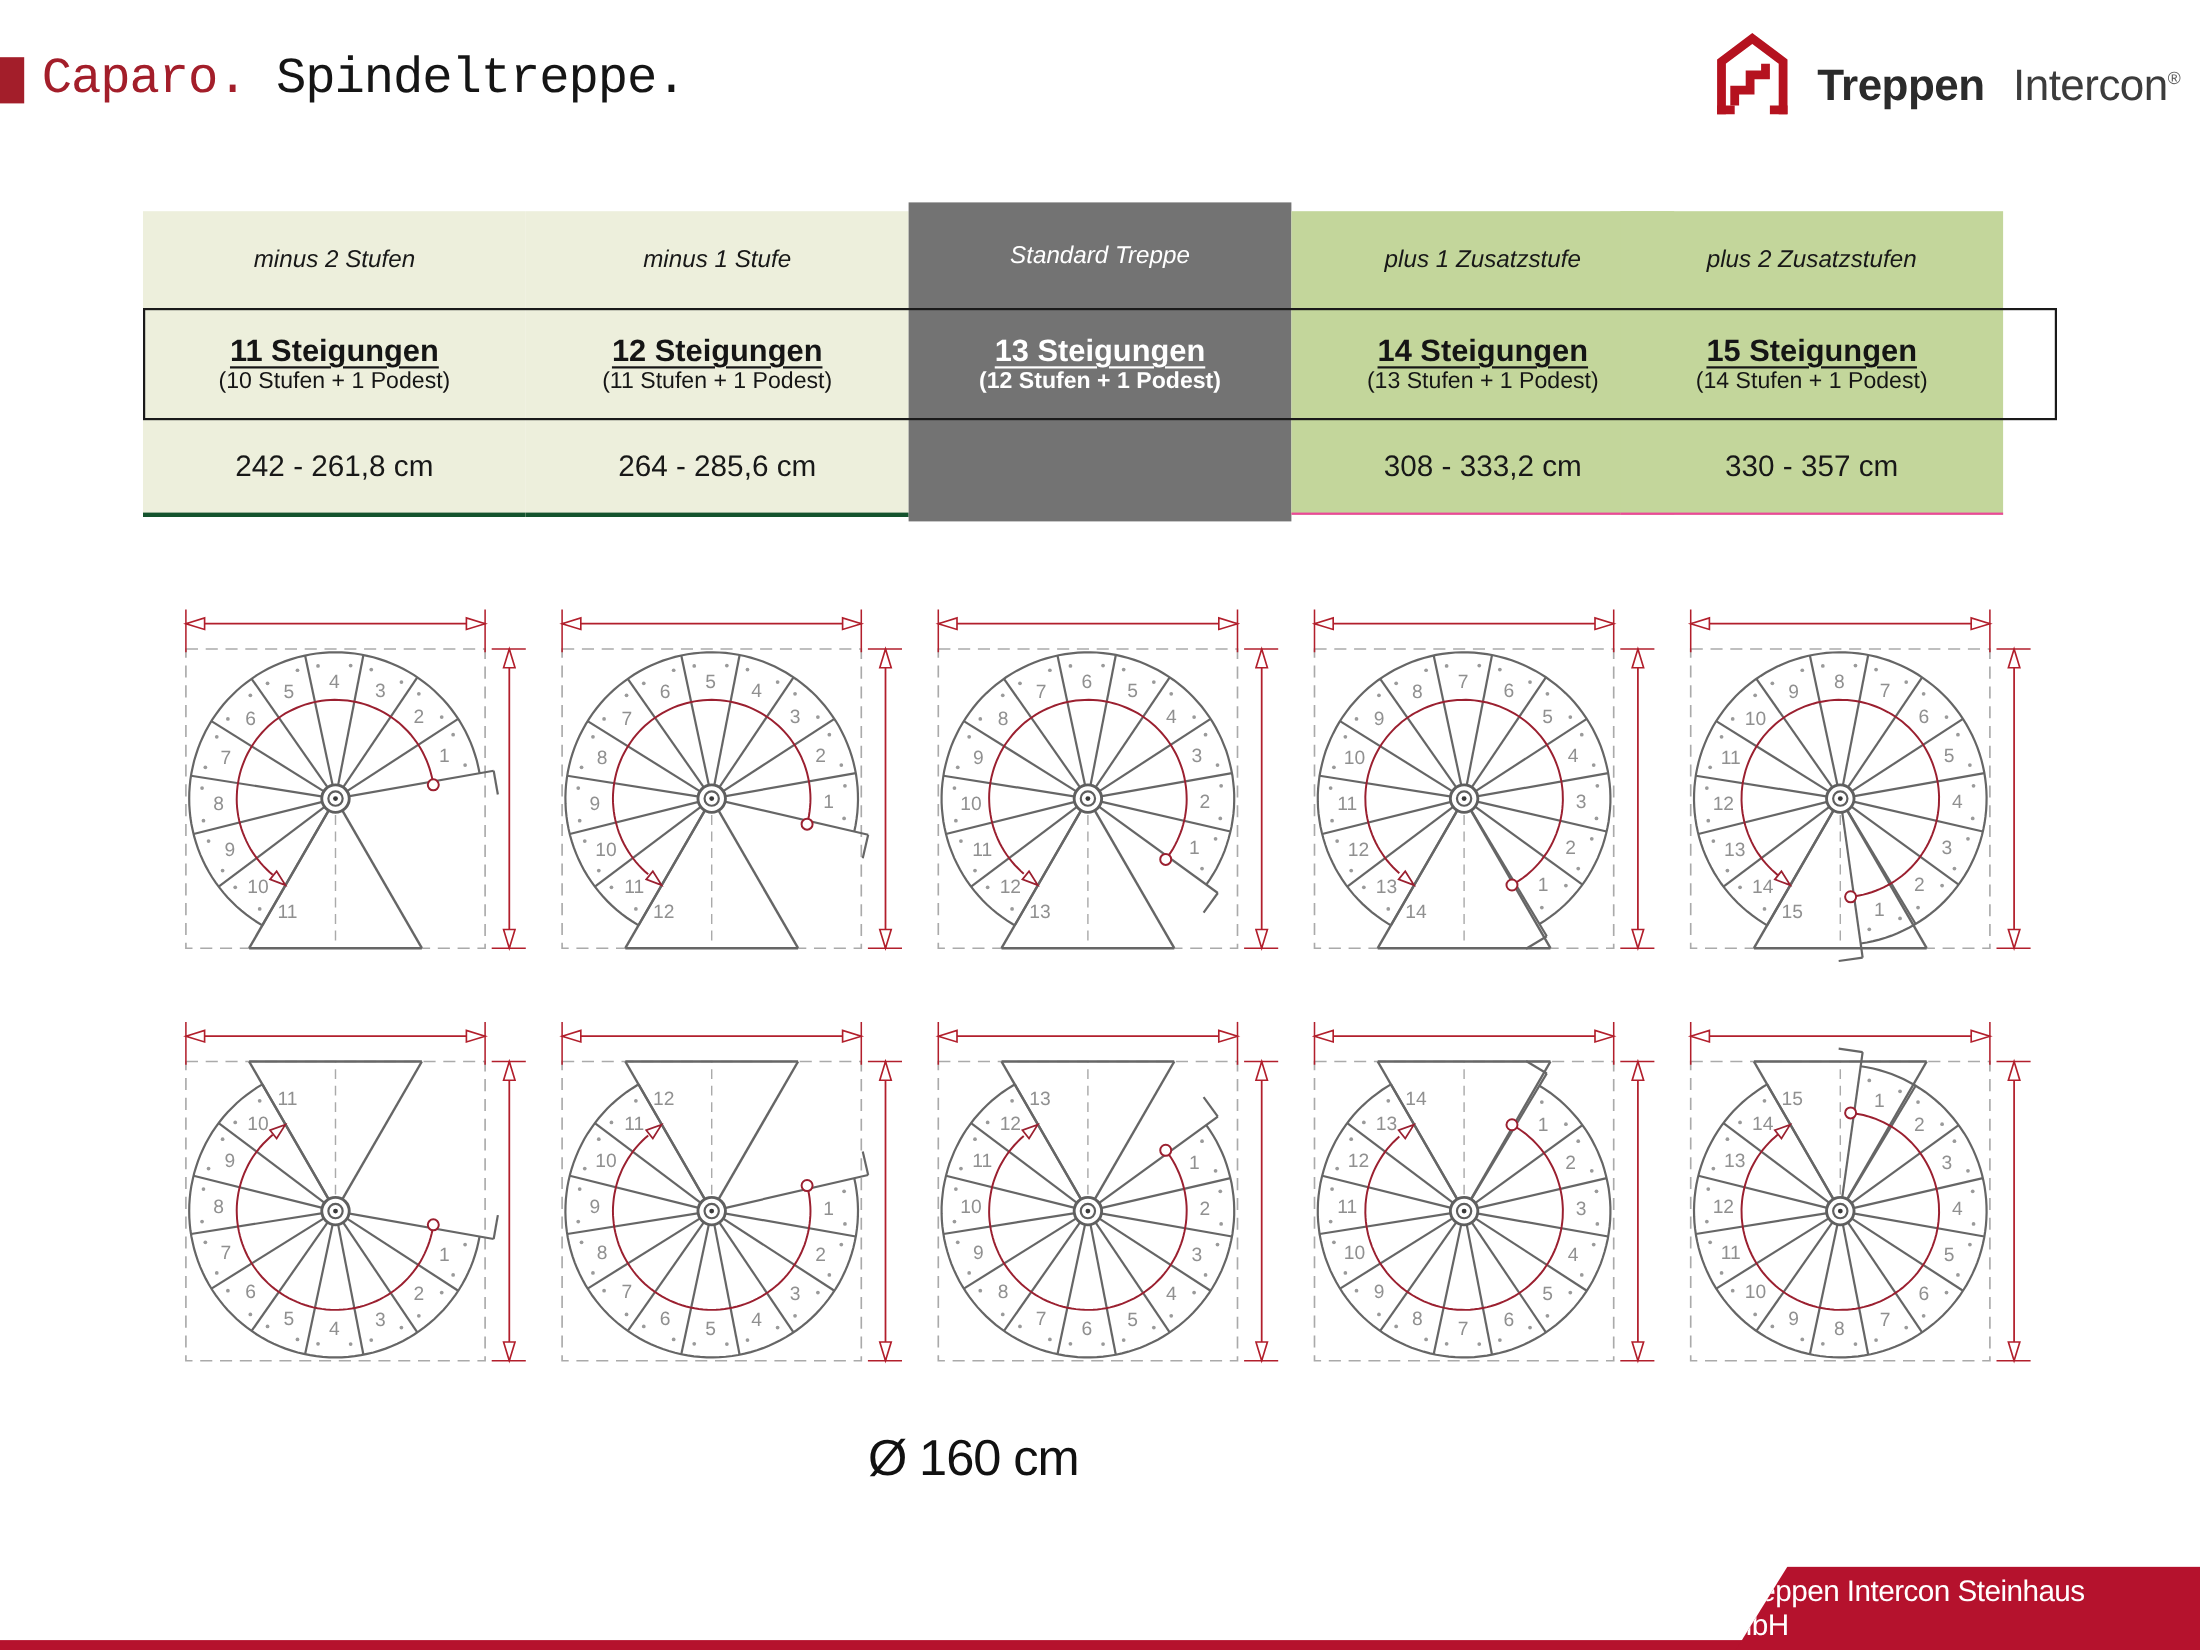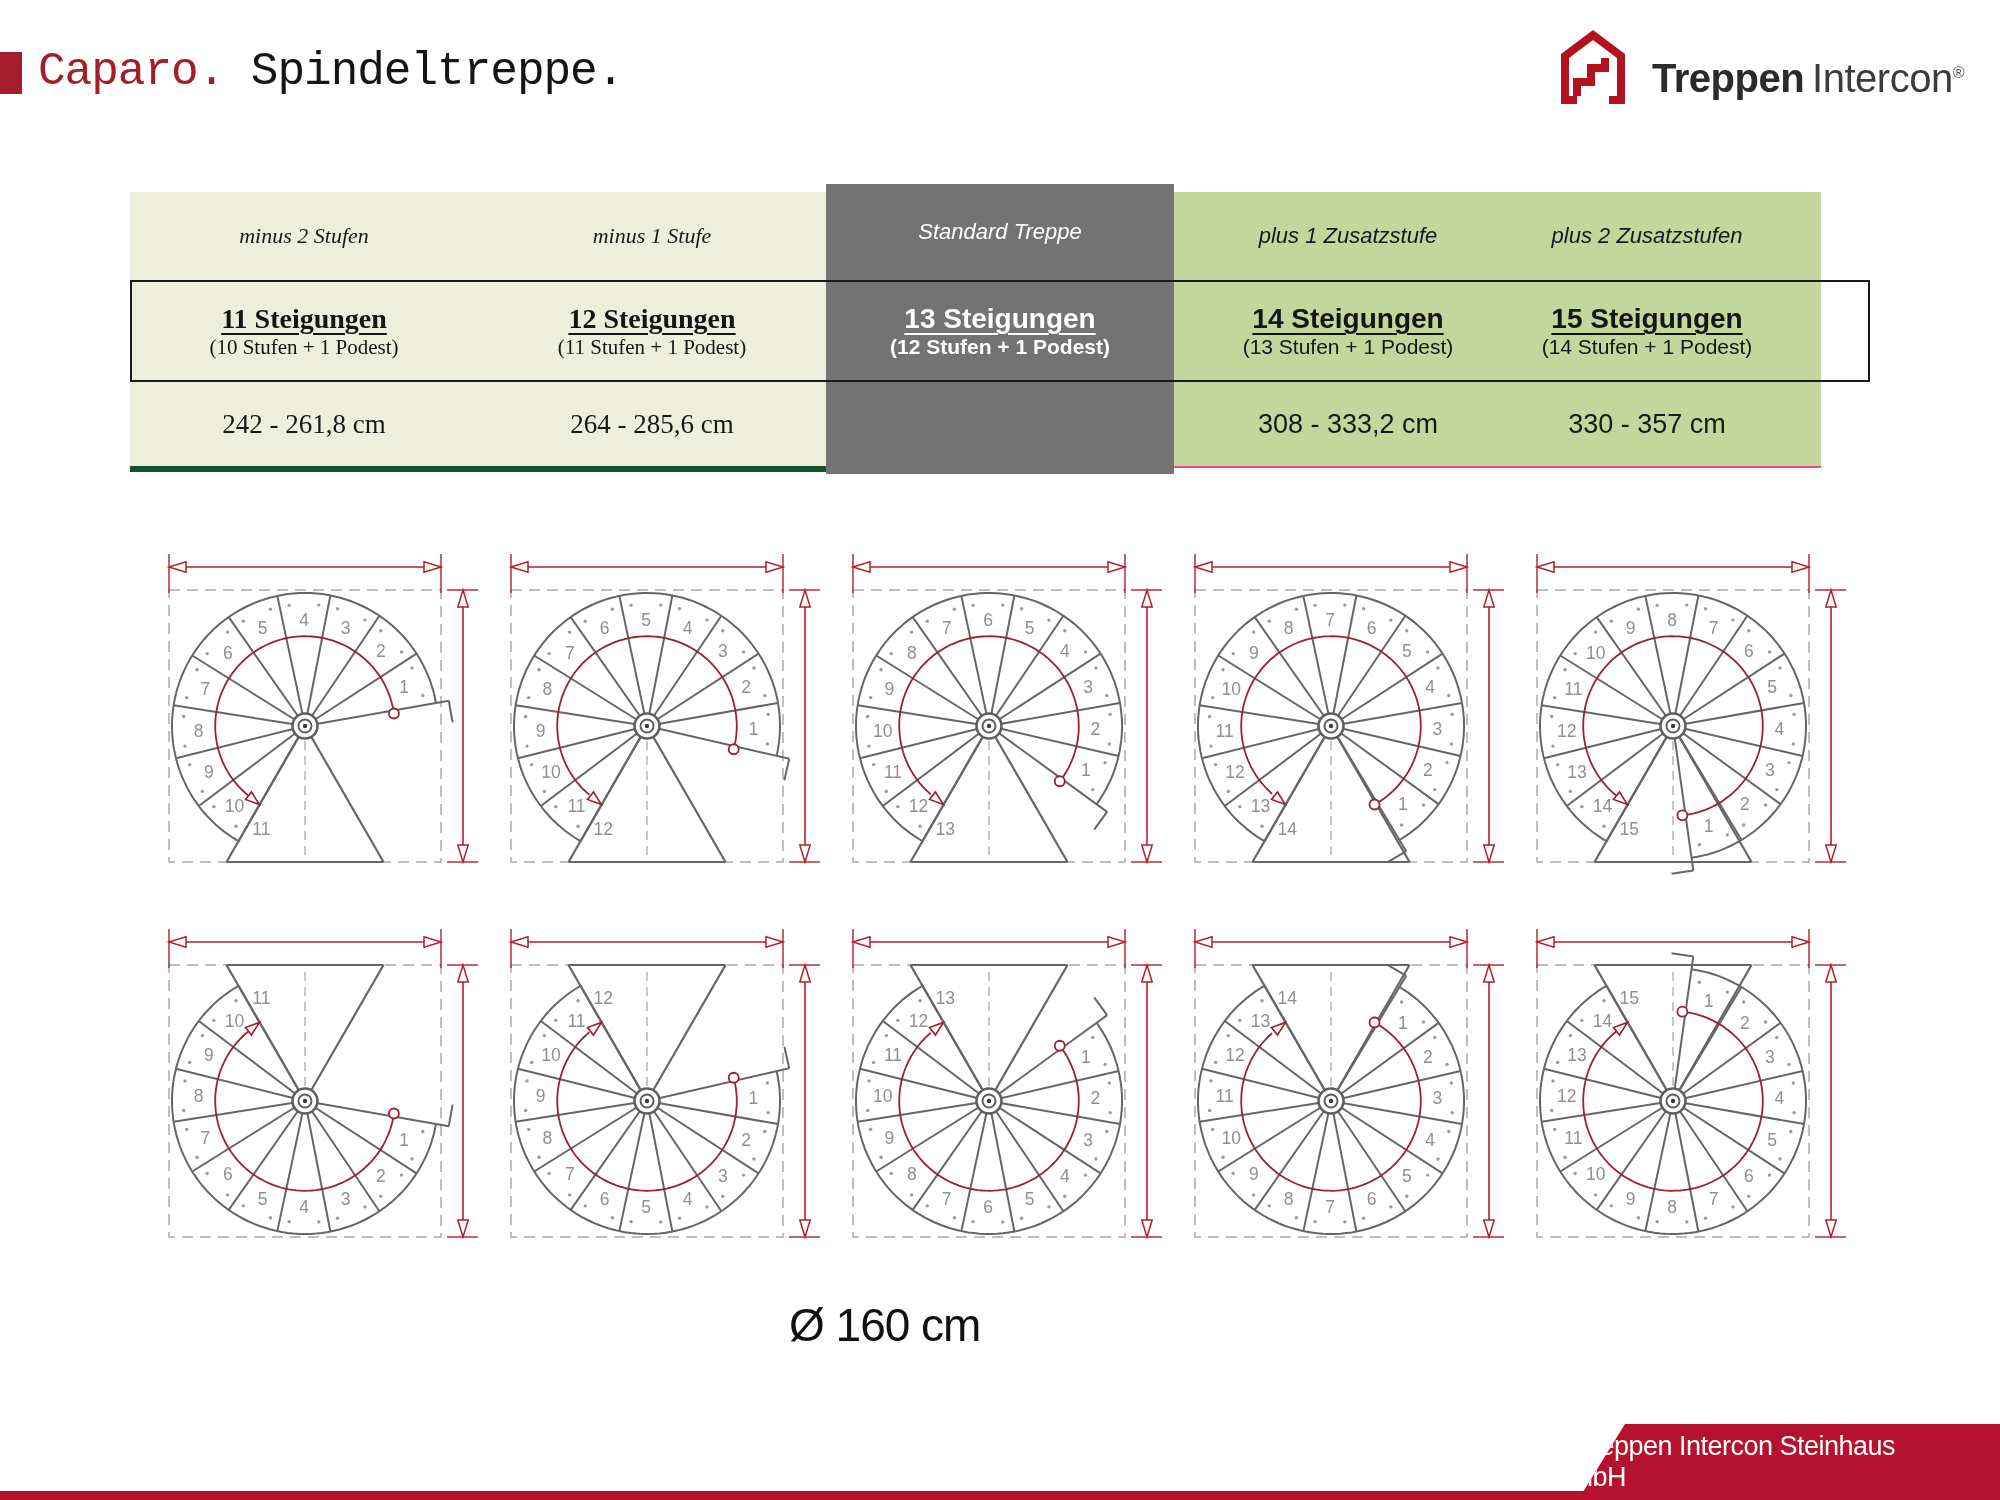--- a/index.html
+++ b/index.html
@@ -10,27 +10,27 @@
   .title-bullet{position:absolute;left:0;top:52px;width:22px;height:42px;background:#a31e2a;}
   .page-title{position:absolute;left:38px;top:46px;font-size:46px;letter-spacing:-1px;white-space:nowrap;font-family:Liberation Mono, monospace;}
   .page-title .accent{color:#a31e2a;}
   .page-title .rest{color:#151515;}
 
   .logo{position:absolute;left:1560px;top:30px;display:flex;align-items:flex-end;}
   .logo svg{display:block;}
   .logo-text{margin-left:26px;font-size:40px;letter-spacing:-0.5px;white-space:nowrap;line-height:1;
              padding-bottom:6px;color:#333;}
   .logo-text .bold{font-weight:bold;color:#2b2b2b;}
-  .logo-text .light{font-weight:normal;color:#3c3c3c;margin-left:8px;}
+  .logo-text .light{font-weight:normal;color:#3c3c3c;margin-left:26px;}
   .logo-text sup{font-size:16px;color:#555;}
 
   
   .spec-table{position:absolute;left:130px;top:192px;width:1740px;height:274px;}
   .spec-col{position:absolute;top:0;width:348px;height:274px;}
-  .spec-col.light{background:#edefdc;border-bottom:6px solid #14532d;font-family:Liberation Serif, serif;}
+  .spec-col.light{background:#edefdc;border-bottom:4px solid #14532d;}
   .spec-col.green{background:#c3d69b;border-bottom:2px solid #ec4899;}
   .spec-col.highlight{background:#737373;top:-8px;height:290px;color:#fff;}
   .cell{display:flex;flex-direction:column;align-items:center;justify-content:center;text-align:center;}
   .cell.head{height:88px;font-style:italic;font-size:22px;color:#181818;}
   .highlight .cell.head{height:96px;color:#ffffff;}
   .cell.mid{height:102px;color:#151515;}
   .highlight .cell.mid{color:#ffffff;}
   .cell.mid .steig{font-size:28px;font-weight:bold;text-decoration:underline;text-underline-offset:5px;
                    text-decoration-thickness:2px;}
   .cell.mid .comp{font-size:21px;}

